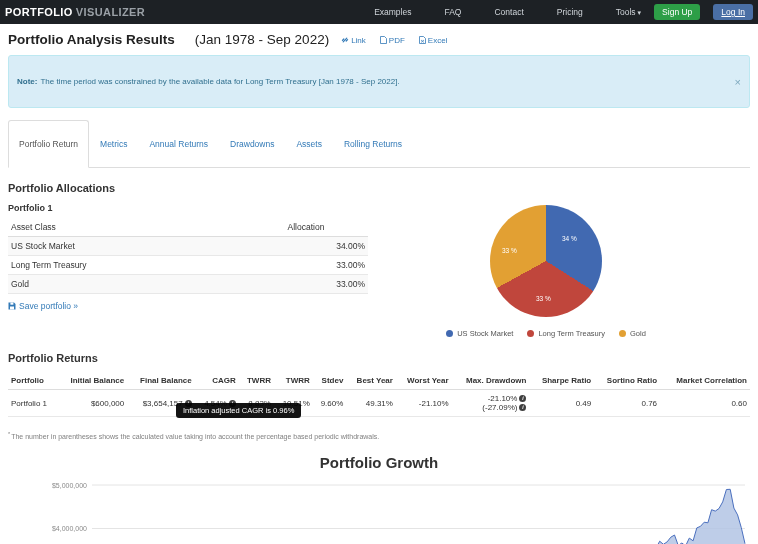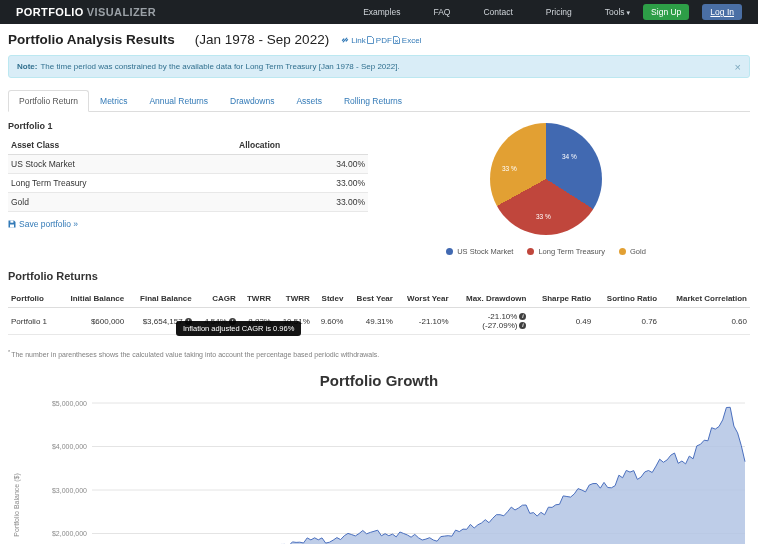--- a/index.html
+++ b/index.html
@@ -1,69 +1,69 @@
 <!DOCTYPE html>
 <html><head>
 <meta charset="utf-8">
 <style>
   * { margin:0; padding:0; box-sizing:border-box; }
   html,body { width:758px; height:544px; overflow:hidden; background:#fff;
     font-family:"Liberation Sans","DejaVu Sans",sans-serif; color:#333; }
 
   
   .navbar { height:24px; background:#1d2125; display:flex; align-items:center;
-    padding:0 16px; justify-content:space-between; }
+    padding:0 5px; justify-content:space-between; }
   .brand { font-size:11px; font-weight:bold; letter-spacing:.4px; cursor:pointer; }
   .brand .b1 { color:#ffffff; }
   .brand .b2 { color:#9aa0a6; font-weight:600; margin-left:3px; }
   .nav-right { display:flex; align-items:center; gap:13px; }
   .nav-link { color:#cfd4d9; font-size:8.5px; text-decoration:none; cursor:pointer;margin-left:20px; }
   .nav-link .caret { font-size:7px; color:#cfd4d9; margin-left:2px; }
   .btn { font-size:8.5px; color:#fff; border:none; border-radius:3px;
     padding:3px 8px; cursor:pointer; }
   .btn-signup { background:#2d9e47; }
   .btn-login  { background:#4a6fa5;text-decoration:underline; }
 
   
   .container { padding:6px 8px 0 8px; }
 
   
   .title-row { display:flex; align-items:baseline; margin-top:2px; }
   .page-title { font-size:13.5px; font-weight:bold; color:#222; }
   .page-subtitle { font-size:13.5px; font-weight:normal; color:#222; margin-left:20px; }
-  .title-links { display:flex; gap:1px; margin-left:12px; align-items:center; }
+  .title-links { display:flex; gap:14px; margin-left:12px; align-items:center; }
   .tlink { font-size:8px; color:#337ab7; text-decoration:none; display:flex;
     align-items:center; gap:2px; cursor:pointer; }
 
   
   .alert { margin-top:8px; background:#d9edf7; border:1px solid #bce8f1;
-    border-radius:3px; color:#31708f; font-size:8px; padding:6px 8px;
+    border-radius:3px; color:#31708f; font-size:8px; padding:21px 8px;
     display:flex; align-items:center; }
   .alert b { margin-right:3px; }
   .alert .close { margin-left:auto; color:#31708f; opacity:.55; font-size:11px;
     line-height:8px; cursor:pointer; }
 
   
   .tabs { margin-top:12px; display:flex; border-bottom:1px solid #ddd; }
-  .tab { font-size:8.5px; padding:5px 10px; color:#337ab7; cursor:pointer;
+  .tab { font-size:8.5px; padding:18px 10px; color:#337ab7; cursor:pointer;
     border:1px solid transparent; border-radius:3px 3px 0 0; margin-bottom:-1px; }
   .tab.active { color:#555; background:#fff; border-color:#ddd #ddd #fff #ddd; }
 
   
   .section-h { font-size:11px; font-weight:600; color:#333; margin-top:14px; }
 
   
   .alloc-body { display:flex; margin-top:9px; }
   .alloc-left { width:360px; }
   .portfolio-label { font-size:9px; font-weight:bold; color:#333; margin-bottom:5px; }
   table { border-collapse:collapse; }
   .alloc-table { width:360px; font-size:8.5px; }
-  .alloc-table th { text-align:left; font-weight:bold; padding:4px 3px;
+  .alloc-table th { text-align:left; font-weight:normal; padding:4px 3px;
     border-bottom:1px solid #ddd; }
-  .alloc-table th:last-child { text-align:left; }
+  .alloc-table th:last-child { text-align:center; }
   .alloc-table td { padding:4px 3px; border-bottom:1px solid #e8e8e8; }
   .alloc-table td:last-child { text-align:right; }
   .alloc-table tr.odd { background:#f9f9f9; }
   .save-link { display:inline-flex; align-items:center; gap:3px; margin-top:7px;
     font-size:8.5px; color:#337ab7; text-decoration:none; cursor:pointer; }
 
   
   .pie-wrap { margin-left:38px; width:280px; display:flex; flex-direction:column;
     align-items:center; }
   .pie { width:112px; height:112px; border-radius:50%; position:relative; margin-top:2px; }
@@ -151,20 +151,21 @@
 
   <div class="tabs">
     <div class="tab active">Portfolio Return</div>
     <div class="tab">Metrics</div>
     <div class="tab">Annual Returns</div>
     <div class="tab">Drawdowns</div>
     <div class="tab">Assets</div>
     <div class="tab">Rolling Returns</div>
   </div>
 
+  <div class="section-h">Portfolio Allocations</div>
 
   <div class="alloc-body">
     <div class="alloc-left">
       <div class="portfolio-label">Portfolio 1</div>
       <table class="alloc-table">
         <thead>
           <tr>
             <th>Asset Class</th>
             <th>Allocation</th>
           </tr>

